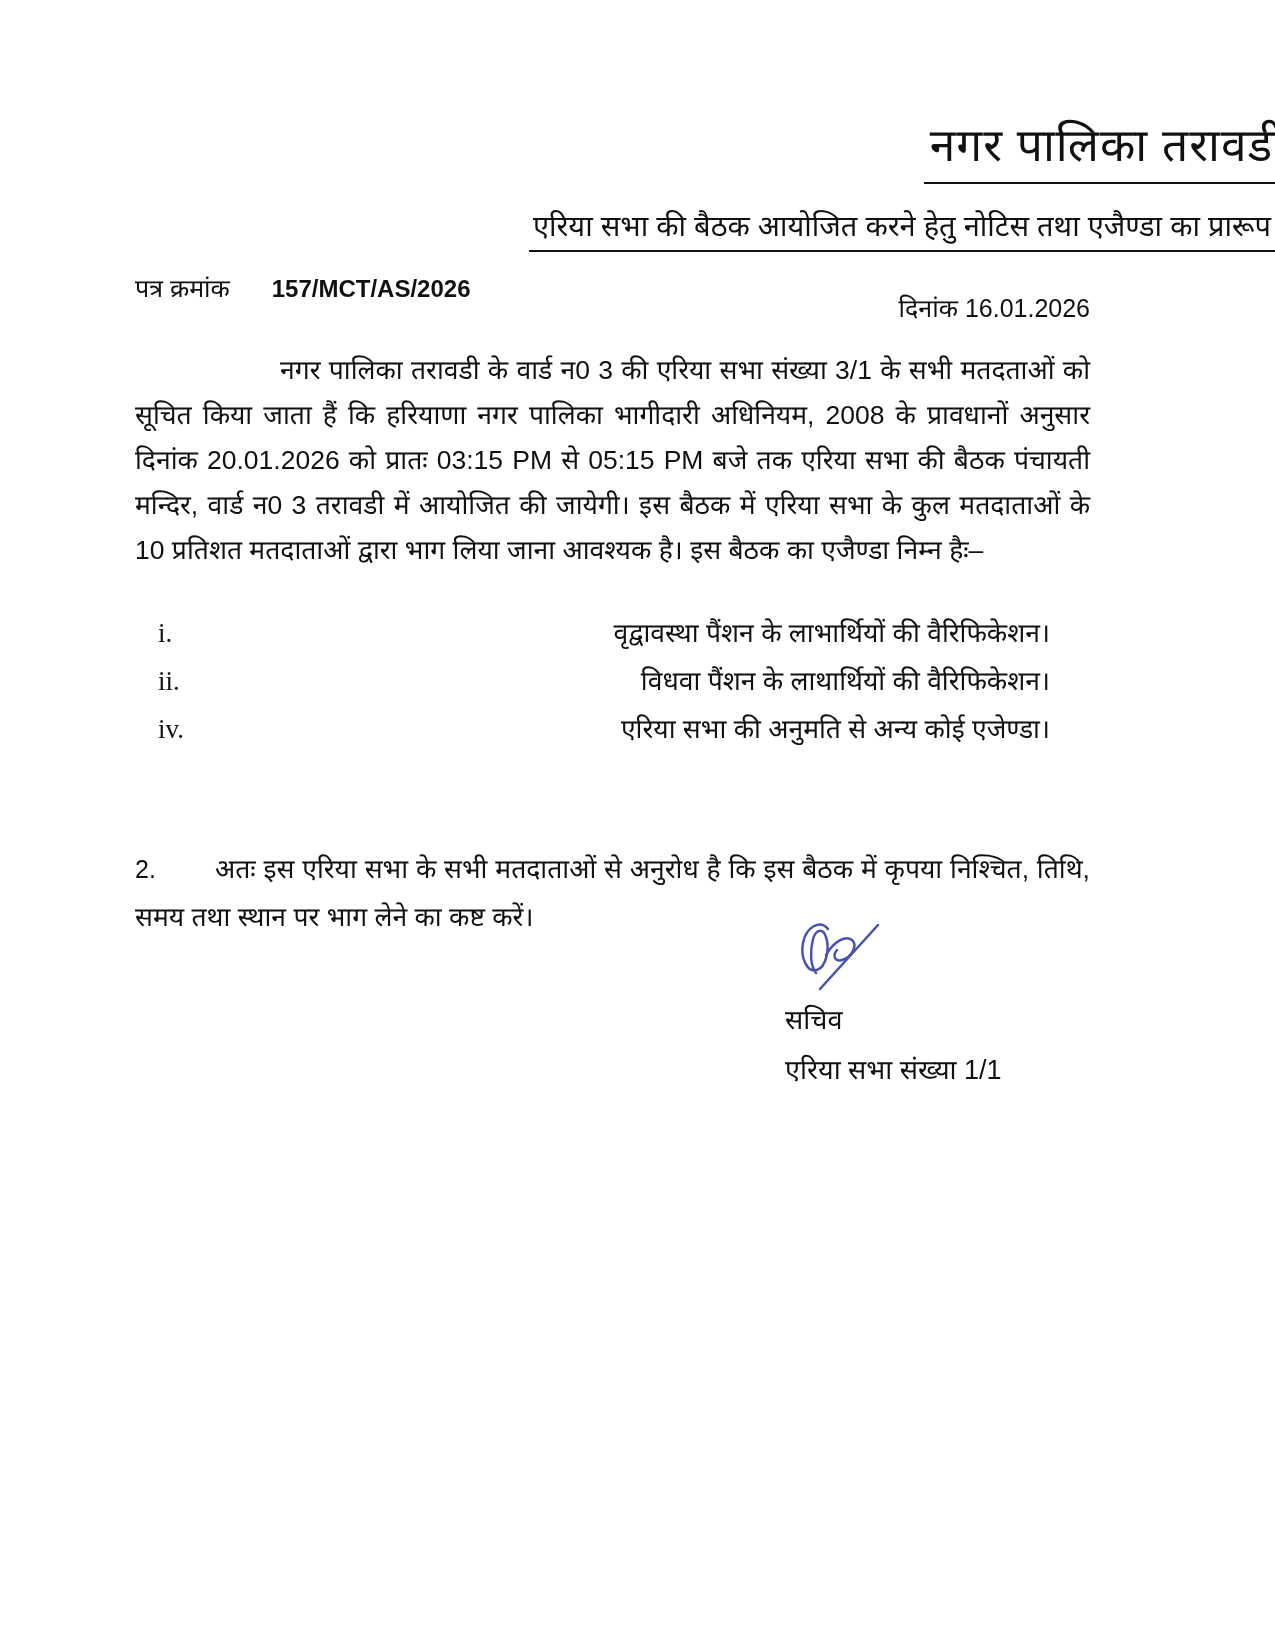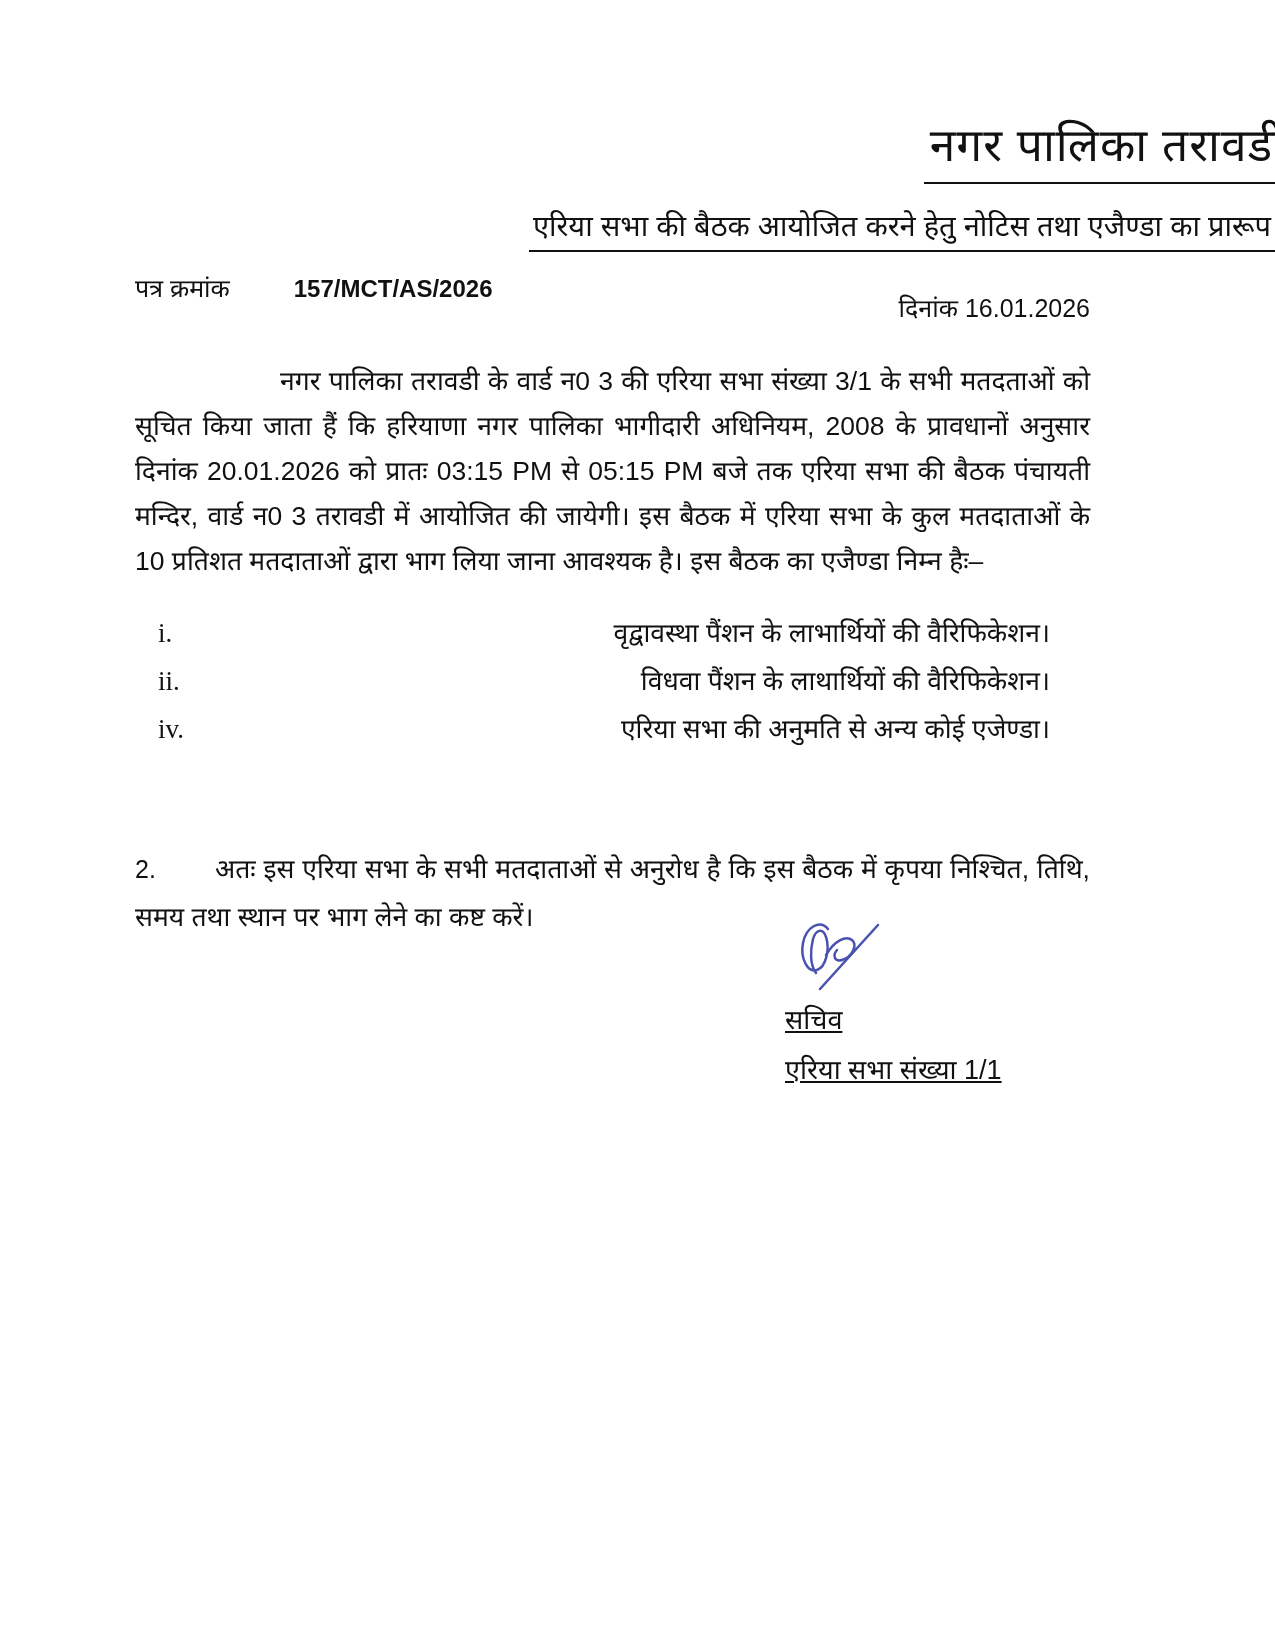--- a/index.html
+++ b/index.html
@@ -46,42 +46,41 @@
   .ref-line {
     position: absolute;
     top: 270px;
     left: 135px;
     width: 955px;
     font-size: 25px;
   }
   .ref-label { display: inline-block; }
   .ref-number {
     display: inline-block;
-    margin-left: 57px;
+    margin-left: 35px;
     font-weight: bold;
     font-size: 24px;
     letter-spacing: 0px;
   }
   .ref-date {
     position: absolute;
     right: 0;
     top: 0;
     font-size: 25px;
     margin-top: 20px;
   }
   .body-para {
     position: absolute;
     top: 348px;
     left: 135px;
     width: 955px;
     font-size: 26.5px;
     line-height: 45px;
     text-align: justify;
     text-indent: 145px;
-    margin-top: 11px;
   }
   .agenda {
     position: absolute;
     top: 618px;
     left: 150px;
     width: 900px;
   }
   .agenda-item {
     display: flex;
     margin-bottom: 17px;
@@ -120,21 +119,20 @@
     left: 785px;
     width: 400px;
     font-size: 27px;
   }
   .sig-mark {
     height: 80px;
     margin-left: 5px;
   }
   .sig-line {
     line-height: 50px;
-    text-decoration: underline;
   }
 </style>
 </head>
 <body>
 
 <div class="page">
 
   <div class="title">
     <span>नगर पालिका तरावडी</span>
   </div>

